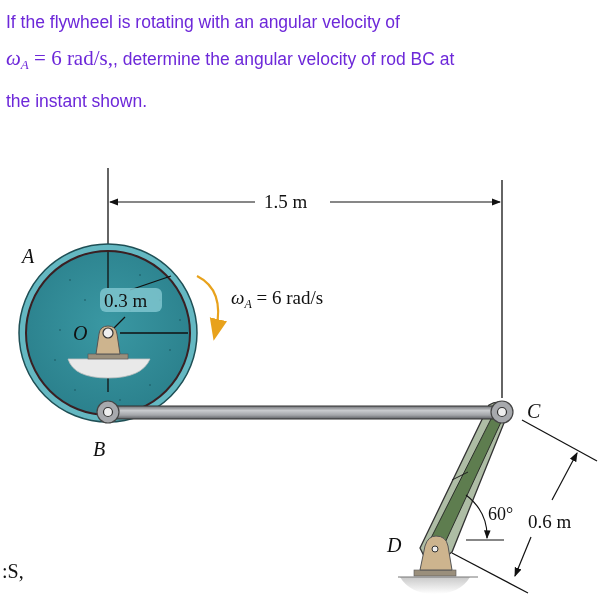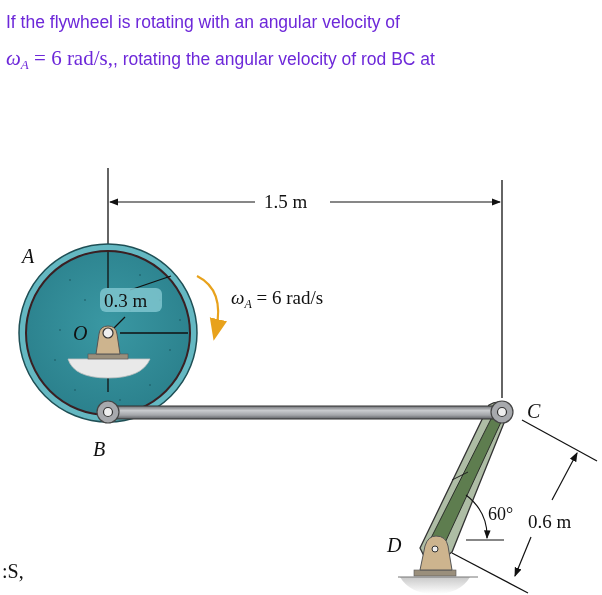--- a/index.html
+++ b/index.html
@@ -21,22 +21,23 @@
     position: absolute; left: 2px; top: 560px;
     font-family: "Liberation Serif", serif; font-size: 20px; color: #111;
   }
 </style>
 </head>
 <body>
 
 <div class="problem-text">
   <div>If the flywheel is rotating with an angular velocity of</div>
   <div>
-    <span class="math"><i>ω</i><sub>A</sub><span> = </span><span>6 rad/s,</span></span><span>, rotating the angular velocity of rod BC at</span>
+    <span class="math"><i>ω</i><sub>A</sub><span> = </span><span>6 rad/s,</span></span><span>, determine the angular velocity of rod BC at</span>
   </div>
+  <div>the instant shown.</div>
 </div>
 
 <svg width="602" height="595" viewBox="0 0 602 595">
   <defs>
     <radialGradient id="wheelGrad" cx="50%" cy="45%" r="60%">
       <stop offset="0%" stop-color="#3a98a3"></stop>
       <stop offset="100%" stop-color="#2a7f8b"></stop>
     </radialGradient>
     <linearGradient id="rodGrad" x1="0" y1="0" x2="0" y2="1">
       <stop offset="0%" stop-color="#6d6f73"></stop>

